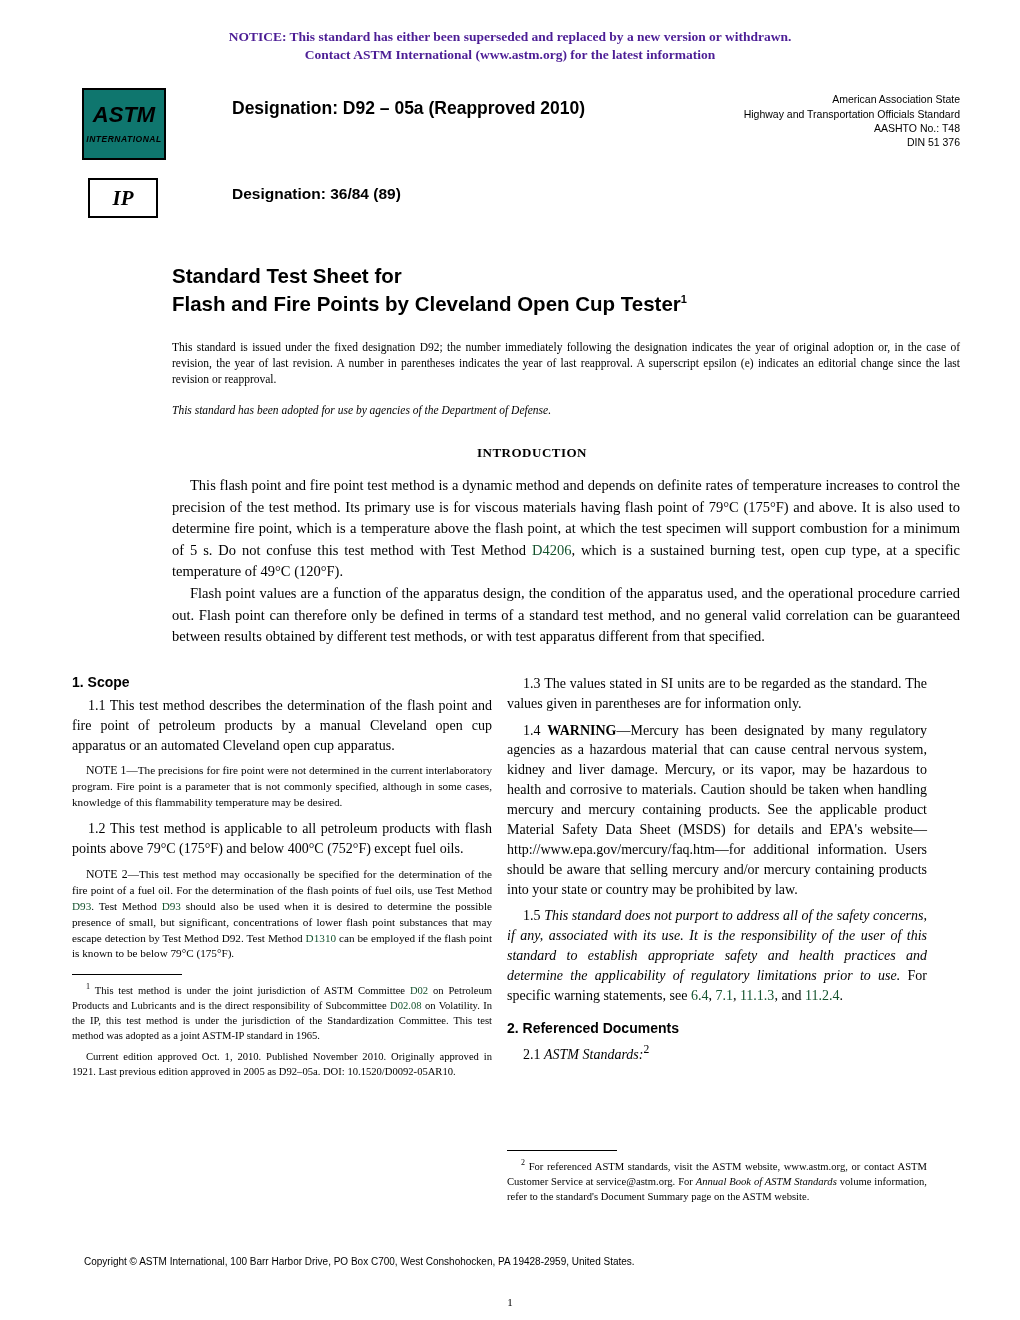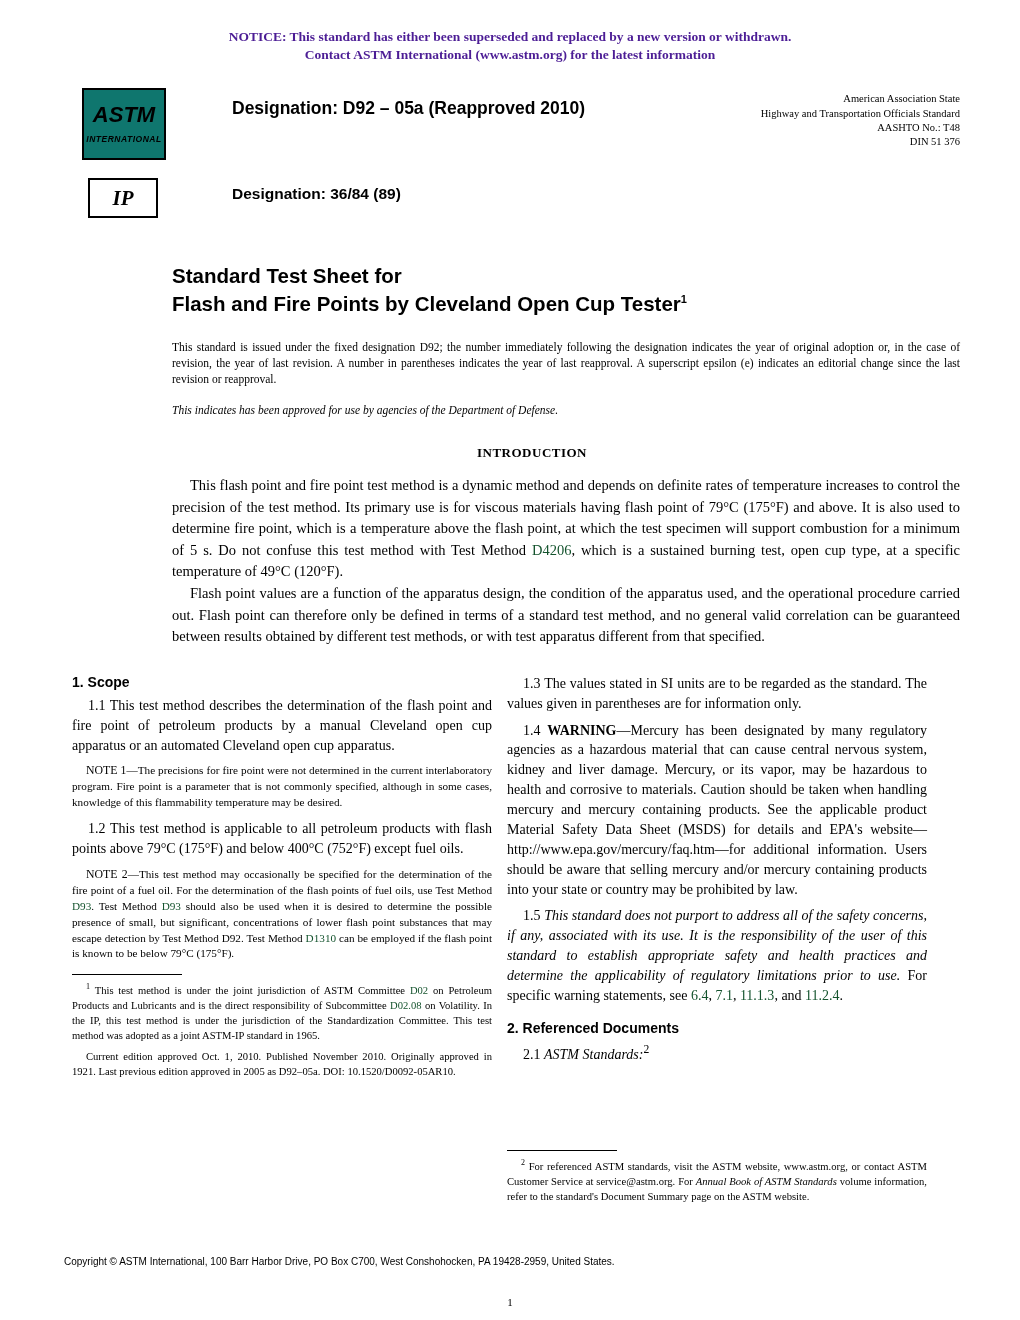--- a/index.html
+++ b/index.html
@@ -75,21 +75,21 @@
     top: 12px;
     font-family: "Liberation Sans", sans-serif;
     font-weight: bold;
     font-size: 17.5px;
   }
   .aashto {
     position: absolute;
     right: 0;
     top: 6px;
     text-align: right;
-    font-family: Liberation Serif, serif;
+    font-family: Liberation Sans, sans-serif;
     font-size: 10.5px;
     line-height: 1.35;
   }
   .ip-row {
     position: relative;
     margin: 12px 60px 0 60px;
     min-height: 44px;
   }
   .ip-logo {
     position: absolute;
@@ -210,21 +210,21 @@
     line-height: 1.42;
     text-align: justify;
     margin: 0 0 6px 0;
     text-indent: 14px;
   }
   .footnote sup { font-size: 8px; }
 
   
   .copyright {
     position: absolute;
-    left: 64px;
+    left: 84px;
     top: 1228px;
     font-family: "Liberation Sans", sans-serif;
     font-size: 10px;
   }
   .pagenum {
     position: absolute;
     left: 0;
     right: 0;
     top: 1268px;
     text-align: center;
@@ -262,21 +262,21 @@
   </div>
 
   <div class="title-block">
     <h1>
       <span>Standard Test Sheet for</span><br>
       <span>Flash and Fire Points by Cleveland Open Cup Tester</span><sup>1</sup>
     </h1>
   </div>
 
   <div class="fine">This standard is issued under the fixed designation D92; the number immediately following the designation indicates the year of original adoption or, in the case of revision, the year of last revision. A number in parentheses indicates the year of last reapproval. A superscript epsilon (e) indicates an editorial change since the last revision or reapproval.</div>
-  <div class="fine-italic">This indicates has been approved for use by agencies of the Department of Defense.</div>
+  <div class="fine-italic">This standard has been adopted for use by agencies of the Department of Defense.</div>
 
   <div class="intro-head">INTRODUCTION</div>
   <div class="intro-body">
     <p><span>This flash point and fire point test method is a dynamic method and depends on definite rates of temperature increases to control the precision of the test method. Its primary use is for viscous materials having flash point of 79°C (175°F) and above. It is also used to determine fire point, which is a temperature above the flash point, at which the test specimen will support combustion for a minimum of 5 s. Do not confuse this test method with Test Method </span><span class="link">D4206</span><span>, which is a sustained burning test, open cup type, at a specific temperature of 49°C (120°F).</span></p>
     <p>Flash point values are a function of the apparatus design, the condition of the apparatus used, and the operational procedure carried out. Flash point can therefore only be defined in terms of a standard test method, and no general valid correlation can be guaranteed between results obtained by different test methods, or with test apparatus different from that specified.</p>
   </div>
 
   <div class="columns">
 
     <div class="col">

